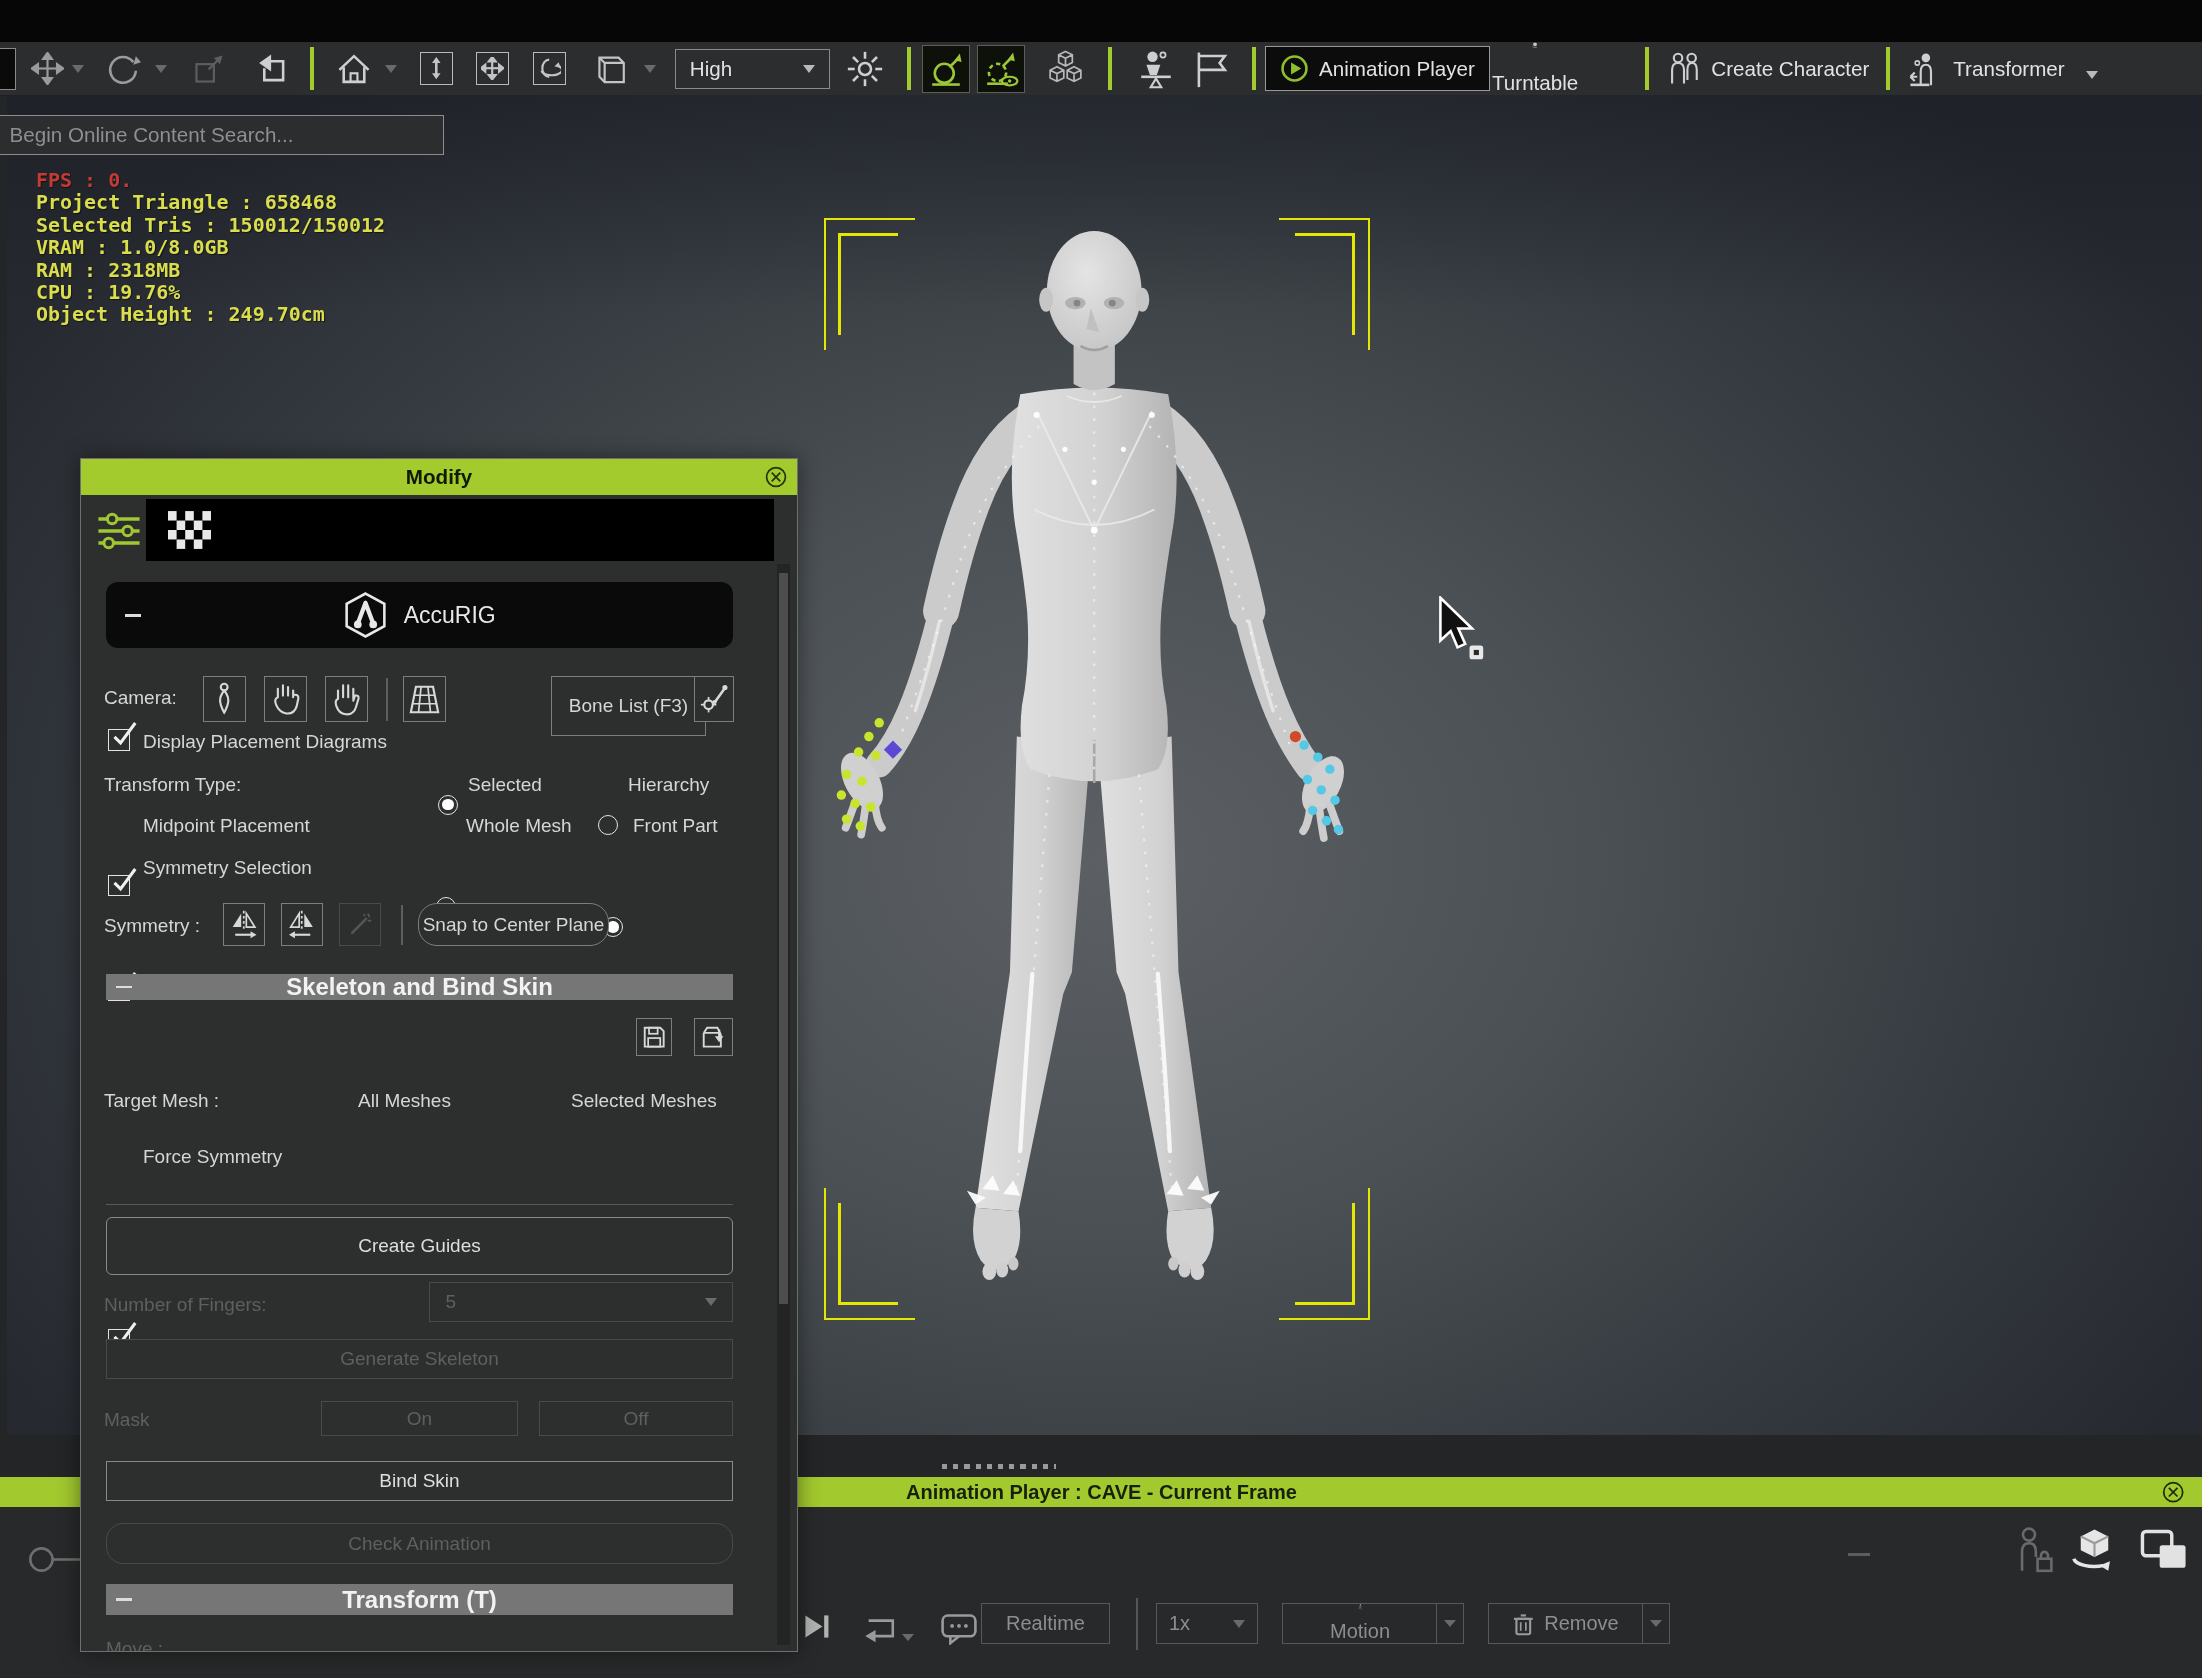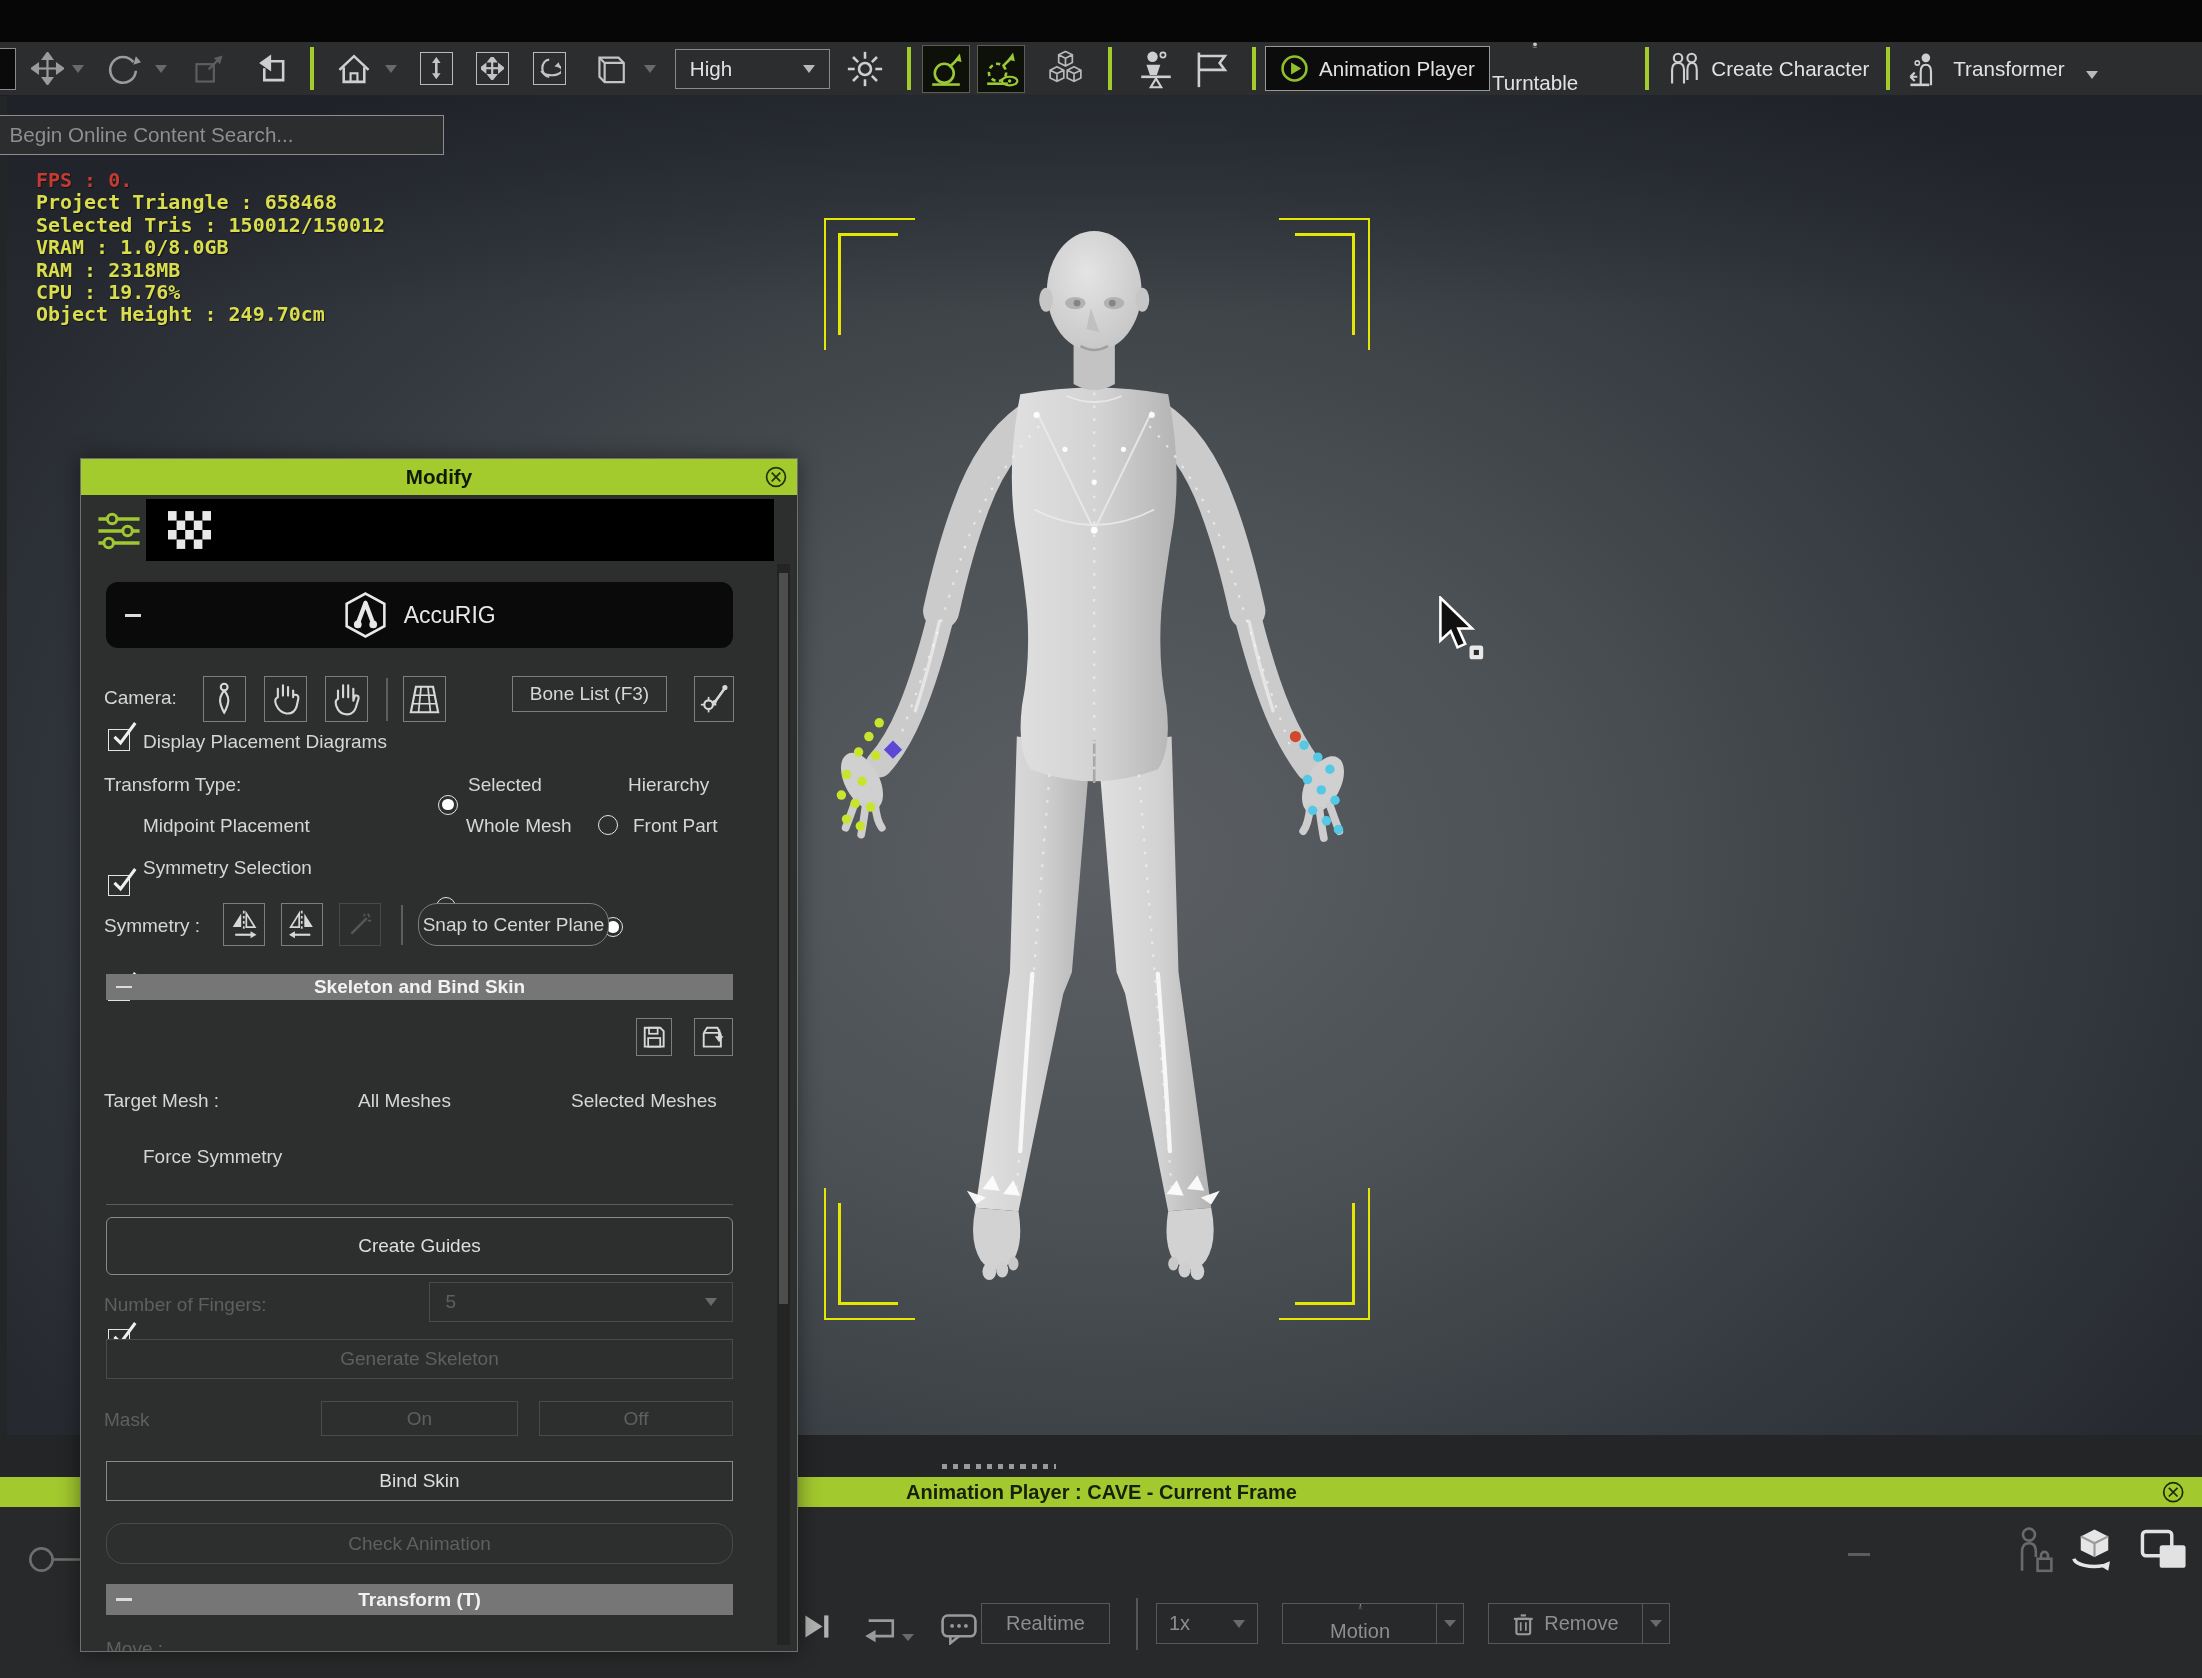--- a/index.html
+++ b/index.html
@@ -56,21 +56,21 @@
   .accurig .lbl{font-size:23px;color:#e8e8e8;}
   .accurig .minusw{position:absolute;left:19px;top:32px;}
   .lbl22{font-size:19px;color:#d6d6d6;}
   .dim{color:#5f5f5f !important;}
   .icon-btn{position:absolute;border:0.9px solid #7d7d7d;background:#2d2e2e;display:flex;align-items:center;justify-content:center;box-sizing:border-box;}
   .cb{position:relative;width:21.5px;height:21.5px;border:1.7px solid #e3e3e3;box-sizing:border-box;}
   .cb svg{position:absolute;left:1.7px;top:-6.9px;overflow:visible;}
   .radio{position:relative;width:20px;height:20px;border:1.7px solid #e3e3e3;border-radius:50%;box-sizing:border-box;}
   .radio.on::after{content:"";position:absolute;left:3.4px;top:3.4px;right:3.4px;bottom:3.4px;background:#fff;border-radius:50%;}
   .secbar{position:absolute;left:25px;width:627px;height:26px;background:#767676;display:flex;align-items:center;justify-content:center;}
-  .secbar .t{font-size:19px;font-weight:bold;color:#f2f2f2;}
+  .secbar .t{font-size:24px;font-weight:bold;color:#f2f2f2;}
   .secbar .minusw{position:absolute;left:10.3px;}
   .wide-btn{position:absolute;left:25px;width:627px;border:0.9px solid #8a8a8a;display:flex;align-items:center;justify-content:center;font-size:19px;color:#dedede;box-sizing:border-box;background:#2d2e2e;}
   .wide-btn.disabled{border-color:#4a4a4a;color:#5f5f5f;}
   .scrollbar{position:absolute;right:6.9px;top:105px;width:13px;height:1081px;background:#242424;}
   .scrollbar .thumb{position:absolute;left:1.7px;top:8.6px;width:9.5px;height:731px;background:#4d4d4d;}
   .hline{position:absolute;background:#5a5a5a;height:0.9px;}
   svg{display:block;}
 </style>
 </head>
 <body>
@@ -613,21 +613,21 @@
       <path d="M7,20 V10 M13,18 V4 M19,18 V4 M25,20 V8 M7,20 q-4,1 -2,8 q3,9 11,10 q9,1 12,-8 l3,-10 q1,-5 -4,-4 l-2,6" stroke="#d8d8d8" stroke-width="2.5" fill="none" stroke-linecap="round"></path>
     </svg>
   </div>
   <div class="abs" style="left:305px;top:219px;width:1.7px;height:43px;background:#5e5e5e;"></div>
   <div class="icon-btn" style="left:322px;top:217px;width:43px;height:46px;">
     <svg width="31" height="29" viewBox="0 0 36 34">
       <path d="M8,2 H28 L34,32 H2 Z" stroke="#d8d8d8" stroke-width="2.5" fill="none"></path>
       <path d="M6,12 H30 M4,22 H32 M14,2 L11,32 M22,2 L25,32" stroke="#d8d8d8" stroke-width="2" fill="none"></path>
     </svg>
   </div>
-  <div class="icon-btn" style="left:431px;top:217px;width:155px;height:36px;">
+  <div class="icon-btn" style="left:470px;top:217px;width:155px;height:60px;">
     <span class="lbl22">Bone List (F3)</span>
   </div>
   <div class="icon-btn" style="left:613px;top:217px;width:40px;height:46px;">
     <svg width="27.5" height="31" viewBox="0 0 32 36">
       <circle cx="10" cy="24" r="5" stroke="#d8d8d8" stroke-width="2.5" fill="none"></circle>
       <g stroke="#d8d8d8" stroke-width="2">
           <line x1="10" y1="15" x2="10" y2="19"></line>
           <line x1="10" y1="29" x2="10" y2="33"></line>
           <line x1="1" y1="24" x2="5" y2="24"></line>
           <line x1="15" y1="24" x2="19" y2="24"></line>

